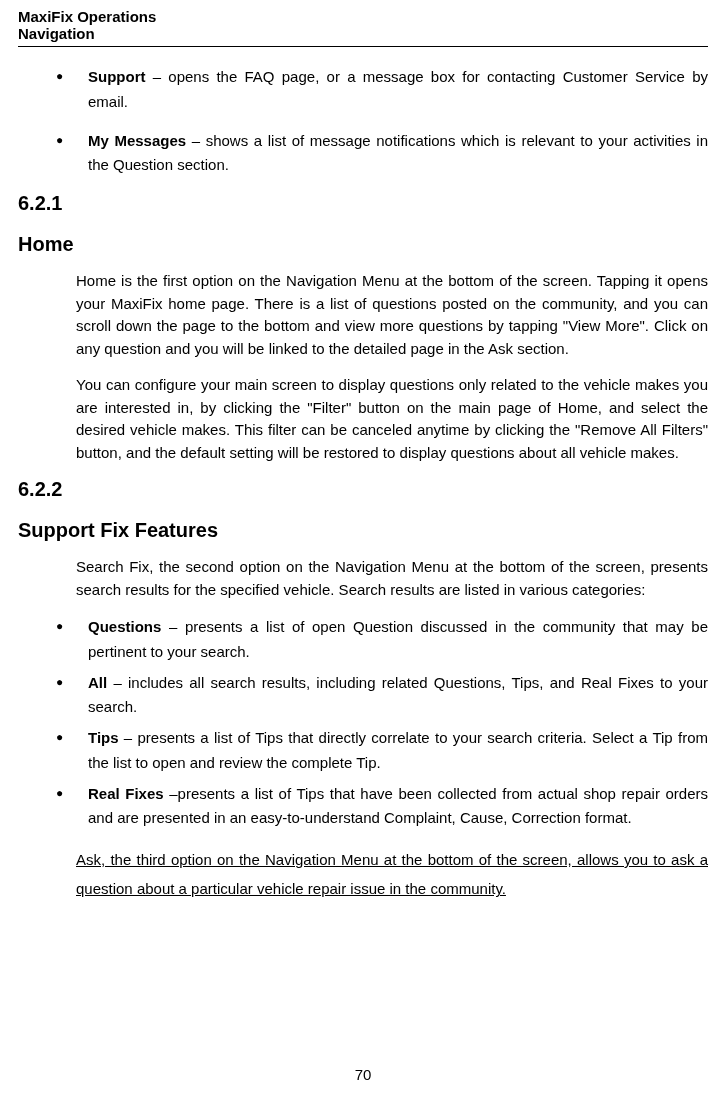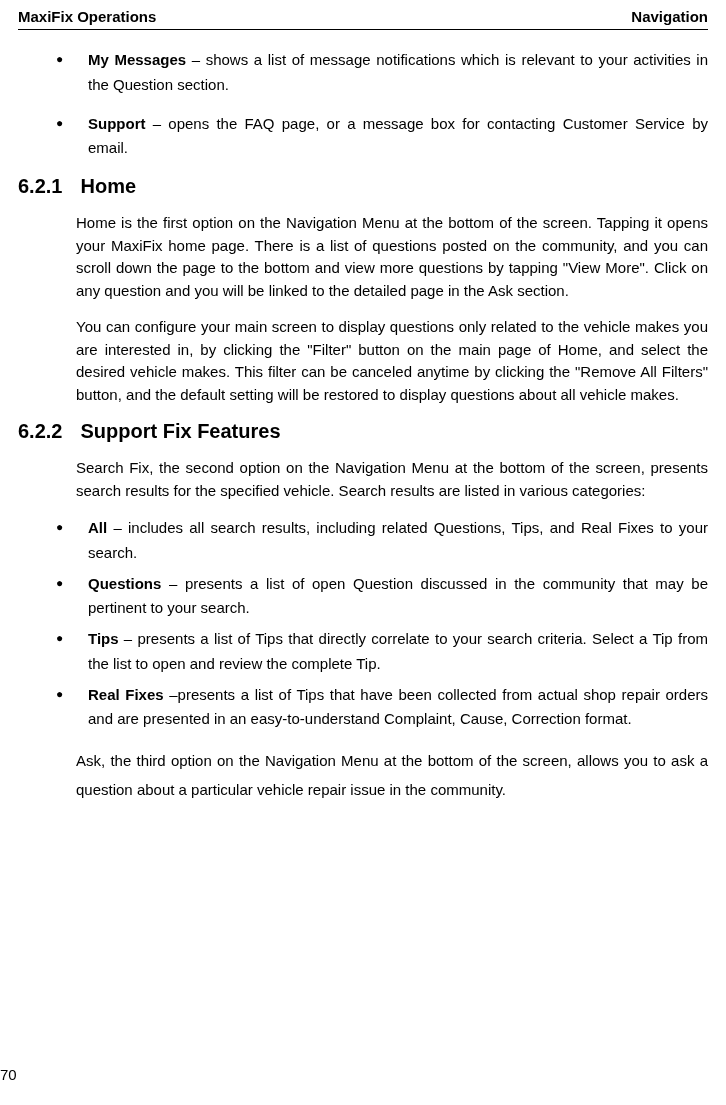--- a/index.html
+++ b/index.html
@@ -1,18 +1,19 @@
 <!DOCTYPE html>
 <html><head>
   <meta charset="utf-8">
   <style>
     * {
       margin: 0;
       padding: 0;
       box-sizing: border-box;
+      flex-direction: column;
     }
     body {
       font-family: Arial, Helvetica, sans-serif;
       background: #fff;
       color: #000;
       width: 726px;
       height: 1105px;
       position: relative;
       padding: 8px 18px 0 18px;
     }
@@ -70,66 +71,68 @@
     .body-para {
       font-size: 15px;
       line-height: 1.5;
       text-align: justify;
       margin-bottom: 14px;
       padding-left: 58px;
       padding-right: 0;
     }
     .body-para.loose {
       line-height: 1.95;
+      text-decoration: underline;
     }
     .page-number {
       position: absolute;
       bottom: 22px;
       left: 0;
       right: 0;
+      text-align: center;
       font-size: 15px;
     }
   </style>
 </head>
 <body>
 
 <div class="header">
   <span>MaxiFix Operations</span>
   <span>Navigation</span>
 </div>
 
 <div class="content">
 
   <ul class="bullet-list">
     <li class="bullet-item">
-      <span class="term">My Messages</span><span> – shows a list of message notifications which is relevant to your activities in the Question section.</span>
+      <span class="term">Support</span><span> – opens the FAQ page, or a message box for contacting Customer Service by email.</span>
     </li>
     <li class="bullet-item">
-      <span class="term">Support</span><span> – opens the FAQ page, or a message box for contacting Customer Service by email.</span>
+      <span class="term">My Messages</span><span> – shows a list of message notifications which is relevant to your activities in the Question section.</span>
     </li>
   </ul>
 
   <div class="section-heading">
     <span class="section-num">6.2.1</span>
     <span>Home</span>
   </div>
   <p class="body-para">Home is the first option on the Navigation Menu at the bottom of the screen. Tapping it opens your MaxiFix home page. There is a list of questions posted on the community, and you can scroll down the page to the bottom and view more questions by tapping "View More". Click on any question and you will be linked to the detailed page in the Ask section.</p>
   <p class="body-para">You can configure your main screen to display questions only related to the vehicle makes you are interested in, by clicking the "Filter" button on the main page of Home, and select the desired vehicle makes. This filter can be canceled anytime by clicking the "Remove All Filters" button, and the default setting will be restored to display questions about all vehicle makes.</p>
 
   <div class="section-heading">
     <span class="section-num">6.2.2</span>
     <span>Support Fix Features</span>
   </div>
   <p class="body-para">Search Fix, the second option on the Navigation Menu at the bottom of the screen, presents search results for the specified vehicle. Search results are listed in various categories:</p>
   <ul class="bullet-list">
     <li class="bullet-item tight">
-      <span class="term">All</span><span> – includes all search results, including related Questions, Tips, and Real Fixes to your search.</span>
+      <span class="term">Questions</span><span> – presents a list of open Question discussed in the community that may be pertinent to your search.</span>
     </li>
     <li class="bullet-item tight">
-      <span class="term">Questions</span><span> – presents a list of open Question discussed in the community that may be pertinent to your search.</span>
+      <span class="term">All</span><span> – includes all search results, including related Questions, Tips, and Real Fixes to your search.</span>
     </li>
     <li class="bullet-item tight">
       <span class="term">Tips</span><span> – presents a list of Tips that directly correlate to your search criteria. Select a Tip from the list to open and review the complete Tip.</span>
     </li>
     <li class="bullet-item">
       <span class="term">Real Fixes</span><span> –presents a list of Tips that have been collected from actual shop repair orders and are presented in an easy-to-understand Complaint, Cause, Correction format.</span>
     </li>
   </ul>
 
   <p class="body-para loose">Ask, the third option on the Navigation Menu at the bottom of the screen, allows you to ask a question about a particular vehicle repair issue in the community.</p>

